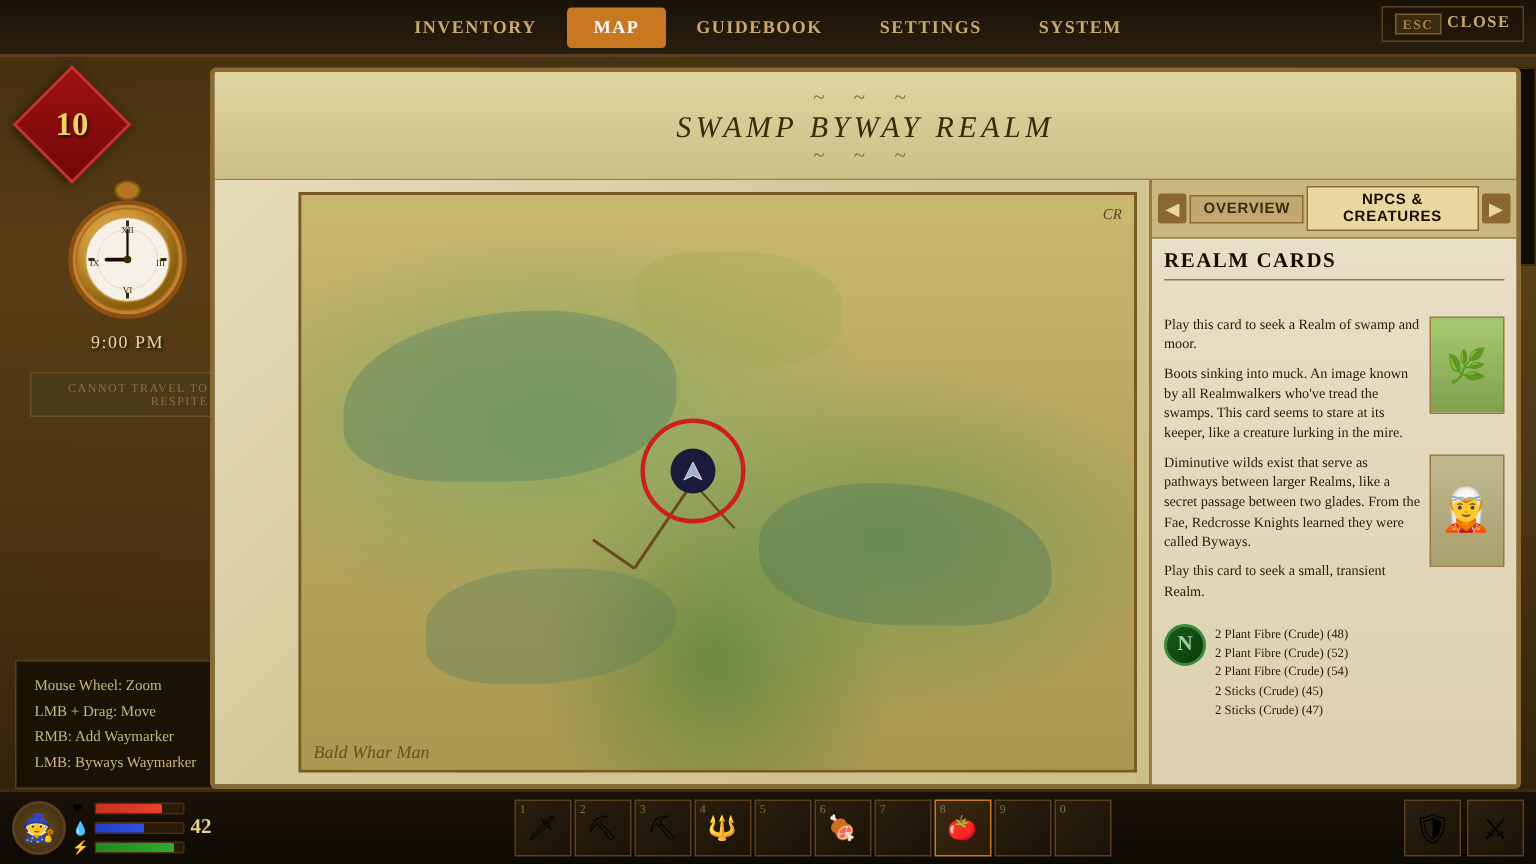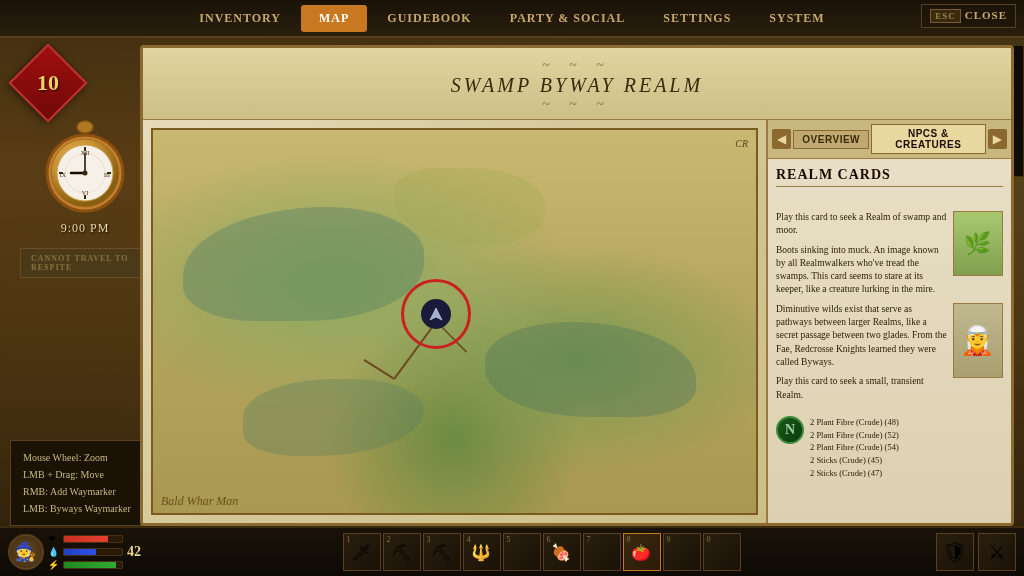--- a/index.html
+++ b/index.html
@@ -129,20 +129,21 @@
       overflow: hidden;
     }
 
     
     .map-area {
       flex: 1;
       padding: 8px;
       position: relative;
       display: flex;
       align-items: stretch;
+      margin-left: 48px;
     }
     .map-container {
       flex: 1;
       border: 2px solid #7a5a20;
       position: relative;
       overflow: hidden;
       background: #c8b870;
     }
 
     
@@ -348,24 +349,23 @@
 
     .travel-btn {
       margin-top: 10px;
       padding: 5px 10px;
       background: #4a3a18;
       color: #8a7040;
       font-size: 9px;
       letter-spacing: 1px;
       text-transform: uppercase;
       border: 1px solid #6a5028;
-      text-align: left;
+      text-align: right;
       cursor: not-allowed;
       width: 130px;
-      font-weight: bold;
     }
 
     
     .controls-hint {
       position: absolute;
       bottom: 0;
       left: 10px;
       background: rgba(20,15,5,0.85);
       padding: 8px 12px;
       font-size: 10px;
@@ -557,21 +557,20 @@
   </style>
 </head>
 <body>
 
 <div class="bg-scene"></div>
 
 <nav class="top-nav">
   <button class="nav-btn">INVENTORY</button>
   <button class="nav-btn active">MAP</button>
   <button class="nav-btn">GUIDEBOOK</button>
-  <button class="nav-btn">PARTY &amp; SOCIAL</button>
   <button class="nav-btn">SETTINGS</button>
   <button class="nav-btn">SYSTEM</button>
   <div class="close-btn">
     <span class="esc-badge">ESC</span>
     <span>CLOSE</span>
   </div>
 </nav>
 
 <div class="left-panel">
 

